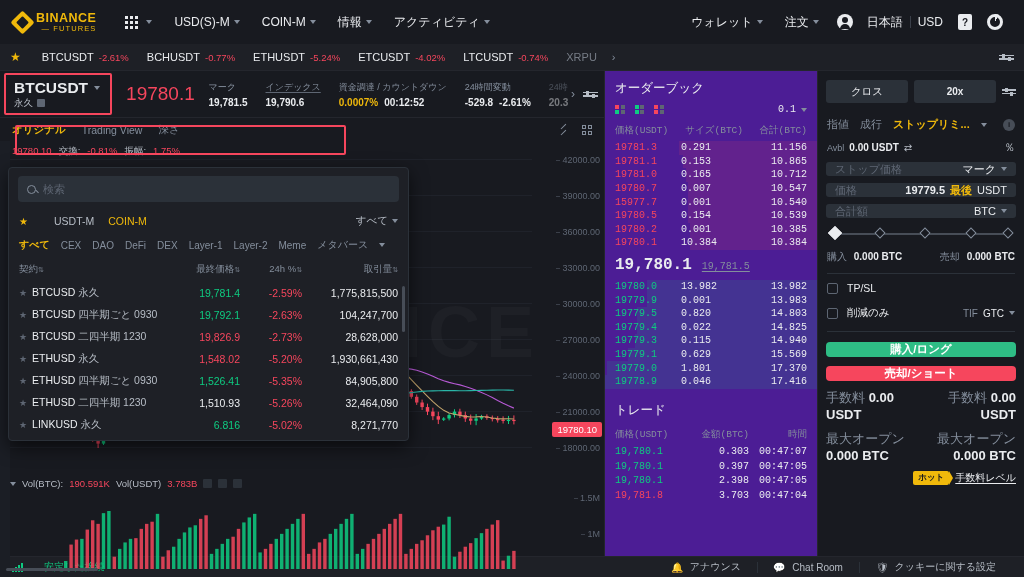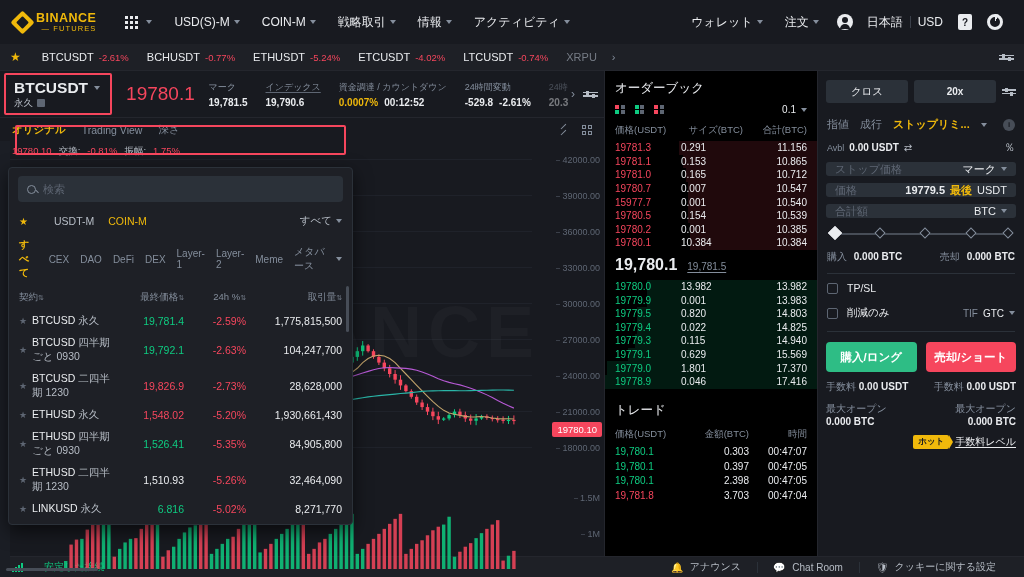--- a/index.html
+++ b/index.html
@@ -58,21 +58,21 @@
   .tk-fade { color:#767c86; }
   .tk-arrow { color:#848e9c; font-size:11px; padding:0 6px; }
   .slider-ico { margin-left:auto; display:flex;flex-direction:column;gap:2px;}
   .slider-ico i { display:block; width:15px;height:1.5px;background:#b7bdc6;position:relative;}
   .slider-ico i::after{content:"";position:absolute;width:3px;height:4px;background:#b7bdc6;top:-1px;}
   .slider-ico i:nth-child(1)::after{left:3px;} .slider-ico i:nth-child(2)::after{left:9px;}
 
   
   .main { display:flex; height: 506px; }
   .left { width: 604px; position: relative; background:#181a20; }
-  .mid { width: 214px; background:#000000; border-left:1px solid #24262d; border-right:1px solid #24262d;}
+  .mid { width: 214px; background:#4c1d95; border-left:1px solid #24262d; border-right:1px solid #24262d;font-family:Liberation Mono, monospace;}
   .right { width: 206px; background:#181a20; }
 
   
   .symbar { height: 46px; display:flex; align-items:center; padding: 0 6px; gap:0; position:relative;}
   .sym-box { display:flex; flex-direction:column; justify-content:center; padding: 4px 8px; width:108px; }
   .sym-name { font-size:15.5px; font-weight:bold; color:#eaecef; display:flex;align-items:center;gap:6px;}
   .sym-sub { font-size:9.5px; color:#b7bdc6; display:flex;align-items:center;gap:4px;}
   .sym-badge { width:8px;height:8px;background:#5e6673;border-radius:1px;display:inline-block;}
   .big-price { font-size:19px; color:#f6465d; font-weight:500; margin-left:18px; width:105px;}
   .stat { display:flex; flex-direction:column; gap:3px; padding: 0 9px; white-space:nowrap;}
@@ -81,21 +81,21 @@
   .stat-v { font-size:10px; color:#eaecef; font-weight:bold;}
   .stat-v.y { color:#f0b90b; }
   .stat-row { display:flex; gap:6px; }
   .sym-arrow { color:#848e9c; font-size:12px; padding-left:2px;}
 
   
   .hl { position:absolute; border:2px solid #f6465d; border-radius:2px; pointer-events:none; z-index:40;}
 
   
   .dropdown {
-    position:absolute; left:8px; top:96px; width:345px; z-index: 30;
+    position:absolute; left:8px; top:96px; width:401px; z-index: 30;
     background:#1e2026; border:1px solid #2b3139; border-radius:4px;
     box-shadow:0 6px 18px rgba(0,0,0,.6); padding: 8px 0 4px;
   }
   .search-wrap { padding: 0 9px 8px; }
   .search-box { height:26px; background:#2b3139; border-radius:4px; display:flex; align-items:center;
     gap:7px; padding:0 9px; }
   .mag { width:9px;height:9px;border:1.4px solid #848e9c;border-radius:50%;position:relative;display:inline-block;}
   .mag::after{content:"";position:absolute;width:4px;height:1.4px;background:#848e9c;transform:rotate(45deg);
     right:-3.5px;bottom:0px;}
   .search-ph { color:#5e6673; font-size:11px; }
@@ -192,25 +192,25 @@
     transform:rotate(45deg); top:1px;}
   .dmd.first{background:#eaecef;border-color:#eaecef;width:10px;height:10px;top:0;}
   .qty-row { display:flex; padding: 4px 9px 9px; font-size:10px;}
   .qty-row .l{color:#848e9c;} .qty-row .v{color:#eaecef;font-weight:bold;margin-left:4px;}
   .qty-right{margin-left:auto;}
   .hr { height:1px; background:#2b3139; margin: 0 9px;}
   .chk-row { display:flex; align-items:center; gap:9px; padding: 8px 9px 4px; font-size:10.5px;}
   .chk { width:11px;height:11px;border:1px solid #5e6673;border-radius:2px;}
   .tif { margin-left:auto; display:flex;align-items:center;gap:5px;color:#848e9c;font-size:10px;}
   .tif b{color:#eaecef;font-weight:normal;}
-  .act-btns { display:flex; gap:9px; padding: 10px 8px 6px;}
+  .act-btns { display:flex; gap:9px; padding: 10px 8px 6px; flex-direction: column;}
   .act-btn { flex:1; height:30px; border-radius:4px; display:flex;align-items:center;justify-content:center;
     font-size:11.5px; font-weight:bold; color:#fff;}
   .buy{background:#2ebd85;} .sell{background:#f6465d;}
-  .fee-row{display:flex; padding: 2px 8px; font-size:10px;align-items:center;}
+  .fee-row{display:flex; padding: 2px 8px; font-size:13px;align-items:center;}
   .fee-col{flex:1;} .fee-col.r{text-align:right;}
   .fee-col .l{color:#848e9c;} .fee-col .v{color:#eaecef;font-weight:bold;}
   .hot-row{display:flex;align-items:center;justify-content:flex-end;gap:6px;padding:6px 8px 0;}
   .hot{background:#f0b90b;color:#181a20;font-size:8.5px;font-weight:bold;padding:1px 5px;border-radius:2px;
     position:relative;}
   .hot::after{content:"";position:absolute;right:-4px;top:0;border-top:7px solid transparent;
     border-bottom:7px solid transparent;border-left:4px solid #f0b90b;}
   .fee-link{font-size:10px;color:#eaecef;text-decoration:underline;text-underline-offset:2px;}
 
   
@@ -249,24 +249,20 @@
           <i></i>
       </span>
       <span class="caret"></span>
     </div>
     <div class="nav-item">
       <span>USD(S)-M</span>
       <span class="caret"></span>
     </div>
     <div class="nav-item">
       <span>COIN-M</span>
-      <span class="caret"></span>
-    </div>
-    <div class="nav-item">
-      <span>戦略取引</span>
       <span class="caret"></span>
     </div>
     <div class="nav-item">
       <span>情報</span>
       <span class="caret"></span>
     </div>
     <div class="nav-item">
       <span>アクティビティ</span>
       <span class="caret"></span>
     </div>

